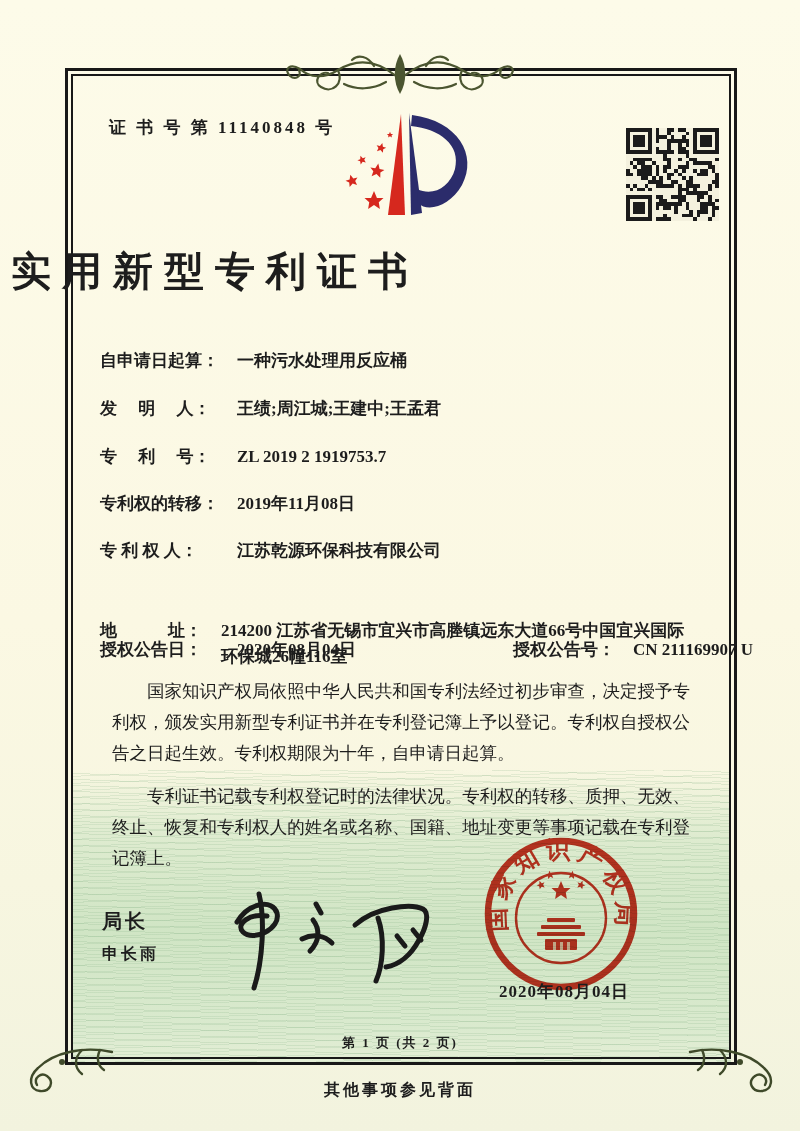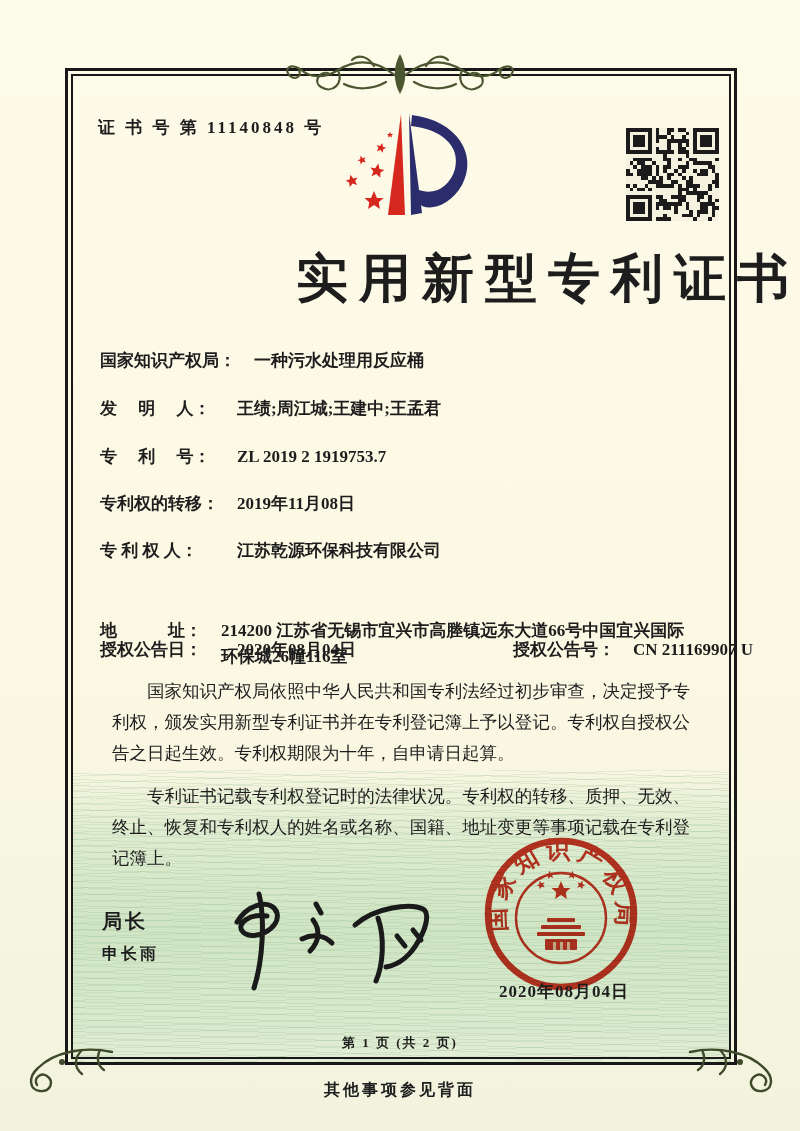--- a/index.html
+++ b/index.html
@@ -9,22 +9,22 @@
     font-family:"Liberation Serif","DejaVu Serif",serif;color:#1d1d1d;
   }
   .frame{position:absolute;left:65px;top:68px;right:63px;bottom:66px;border:3px solid #181818;}
   .frame-inner{position:absolute;inset:3px;border:2px solid #181818;}
   .green-zone{position:absolute;left:71px;right:69px;top:770px;height:292px;
     background:
       repeating-linear-gradient(2deg, rgba(130,175,130,.20) 0 1px, rgba(130,175,130,0) 1px 6px),
       repeating-linear-gradient(358deg, rgba(120,170,125,.16) 0 1px, rgba(120,170,125,0) 1px 7px),
       linear-gradient(180deg, rgba(216,234,205,0) 0%, rgba(214,232,202,.75) 22%, rgba(206,228,195,.95) 55%, rgba(213,232,203,.85) 88%, rgba(218,235,208,.6) 100%);
   }
-  .cert-no{position:absolute;left:98px;top:116px;font-size:17px;font-weight:bold;letter-spacing:3px;}
-  .title{position:absolute;left:0;top:244px;width:100%;text-align:right;font-size:52px;font-weight:bold;letter-spacing:11px;text-indent:11px;}
+  .cert-no{position:absolute;left:109px;top:116px;font-size:17px;font-weight:bold;letter-spacing:3px;}
+  .title{position:absolute;left:0;top:244px;width:100%;text-align:left;font-size:40px;font-weight:bold;letter-spacing:11px;text-indent:11px;}
   .field-row{position:absolute;left:100px;width:600px;font-size:17px;font-weight:bold;line-height:26px;white-space:nowrap;}
   .flabel{display:inline-block;min-width:119px;}
   .fvalue{margin-left:18px;}
   .addr-row{white-space:normal;}
   .addr-wrap{display:flex;align-items:flex-start;}
   .addr-val{width:512px;margin-left:2px;}
   .grant-no-group{position:absolute;left:413px;top:0;}
   .body-text{position:absolute;left:100px;top:664px;width:602px;font-size:17.5px;line-height:31px;text-align:justify;}
   .body-text p{margin:12px;text-indent:2em;font-weight:500;}
   .issuer-title{position:absolute;left:102px;top:908px;font-size:20px;font-weight:bold;letter-spacing:3px;}
@@ -320,21 +320,21 @@
       <rect x="9" y="24" width="1" height="1" fill="#1b1b1b"></rect>
       <rect x="10" y="24" width="1" height="1" fill="#1b1b1b"></rect>
       <rect x="11" y="24" width="1" height="1" fill="#1b1b1b"></rect>
       <rect x="18" y="24" width="1" height="1" fill="#1b1b1b"></rect>
       <rect x="22" y="24" width="1" height="1" fill="#1b1b1b"></rect>
     </svg>
 
   <div class="title">实用新型专利证书</div>
 
   <div class="field-row" style="top:348px">
-    <span class="flabel">国家知识产权局：</span><span class="fvalue">一种污水处理用反应桶</span>
+    <span class="flabel">自申请日起算：</span><span class="fvalue">一种污水处理用反应桶</span>
   </div>
   <div class="field-row" style="top:396px">
     <span class="flabel">发　 明　 人：</span><span class="fvalue">王绩;周江城;王建中;王孟君</span>
   </div>
   <div class="field-row" style="top:444px">
     <span class="flabel">专　 利　 号：</span><span class="fvalue">ZL 2019 2 1919753.7</span>
   </div>
   <div class="field-row" style="top:491px">
     <span class="flabel">专利权的转移：</span><span class="fvalue">2019年11月08日</span>
   </div>

